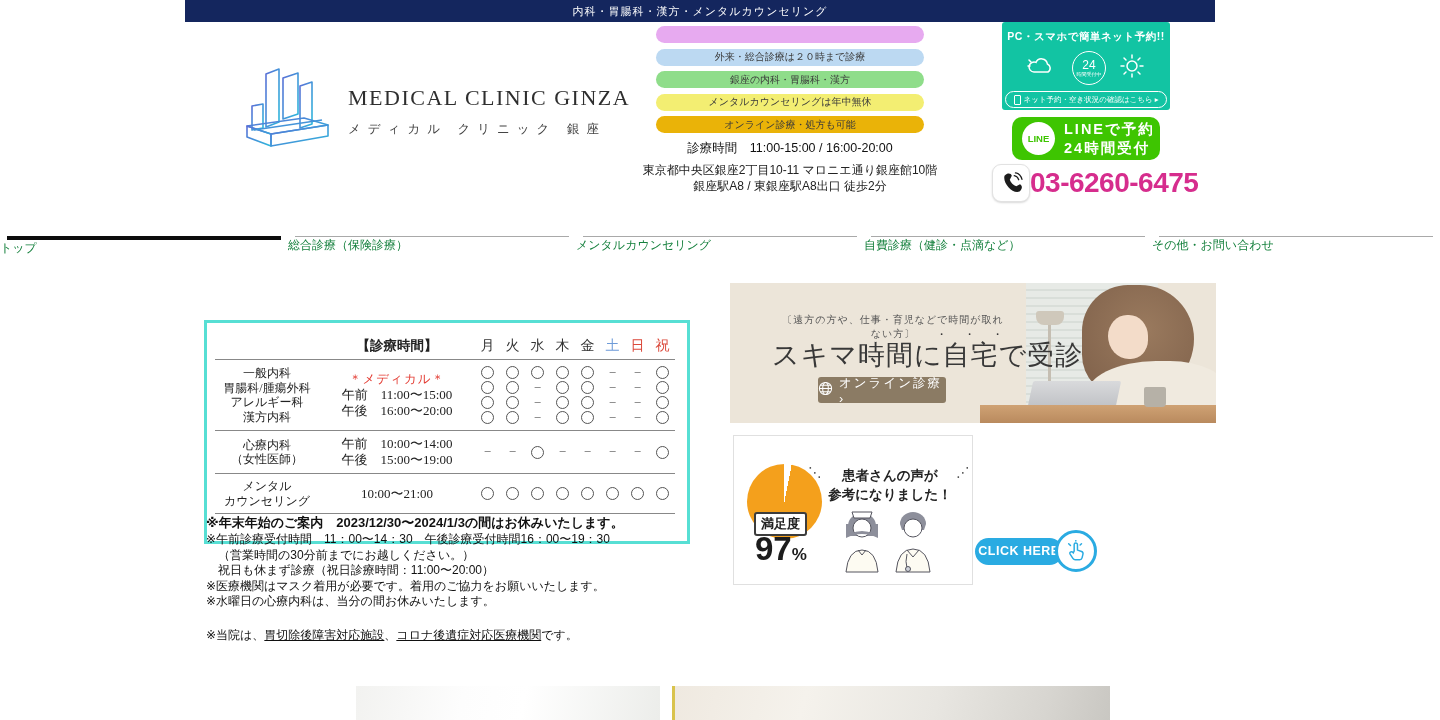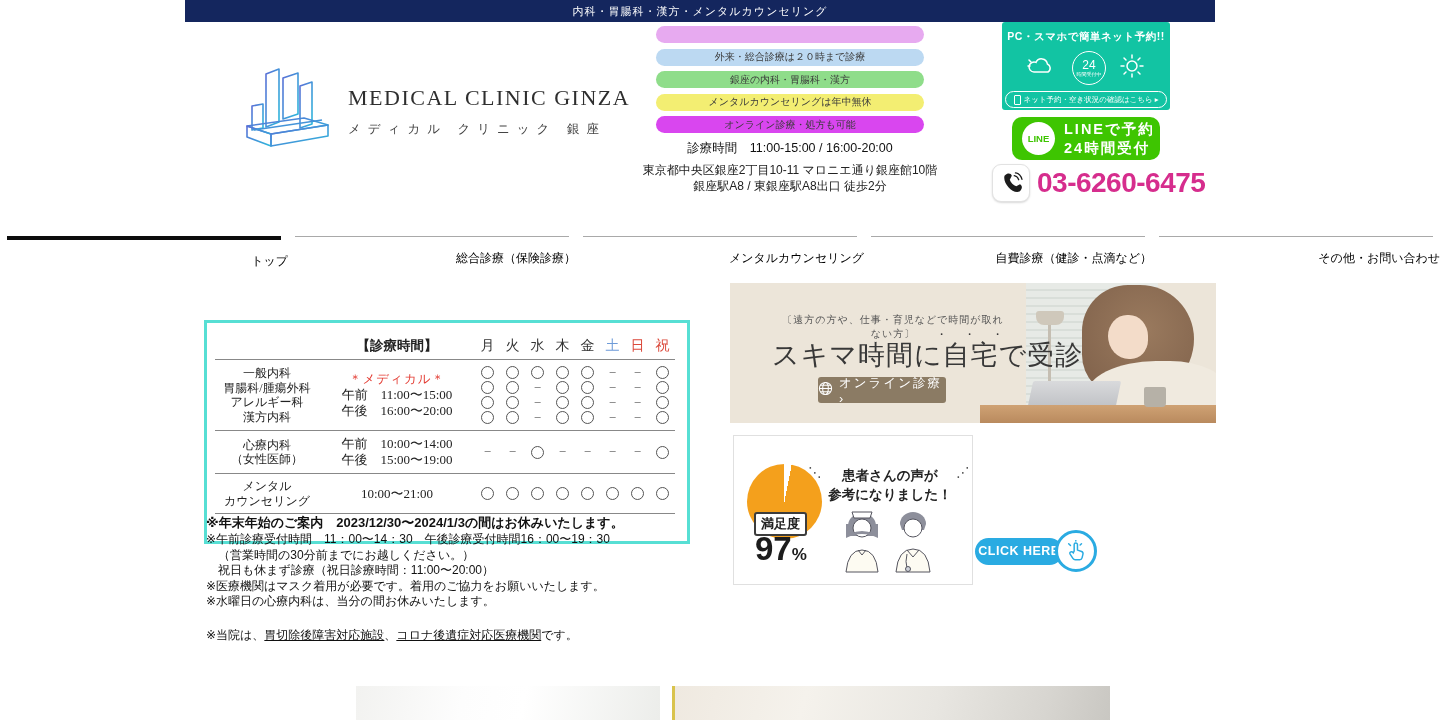--- a/index.html
+++ b/index.html
@@ -40,31 +40,31 @@
   
   .linebtn{left:1012px;top:117px;width:148px;height:43px;background:#3ec501;border-radius:10px;
            display:flex;align-items:center;gap:9px;padding-left:10px;box-sizing:border-box;cursor:pointer;}
   .line-logo{width:33px;height:33px;background:#fff;border-radius:50%;display:flex;align-items:center;
              justify-content:center;color:#3ec501;font-weight:bold;font-size:9.5px;position:relative;}
   .line-logo:after{content:"";position:absolute;left:4px;bottom:2px;width:0;height:0;
                    border:4px solid transparent;border-top-color:#fff;transform:rotate(18deg);}
   .line-text{color:#fff;font-size:14.5px;font-weight:bold;letter-spacing:2px;line-height:19px;}
 
   
-  .phonebar{left:992px;top:164px;display:flex;align-items:center;gap:7px;cursor:pointer;}
+  .phonebar{left:992px;top:164px;display:flex;align-items:center;gap:0;cursor:pointer;}
   .phone-iconbox{width:36px;height:36px;background:#fff;border:1px solid #e2e2e2;border-radius:9px;
                  box-shadow:0 1px 2px rgba(0,0,0,.15);display:flex;align-items:center;justify-content:center;}
   .phone-num{font-size:28px;font-weight:bold;color:#d62d8d;letter-spacing:-0.5px;}
 
   
   .nav{left:0;top:236px;width:1440px;display:flex;}
   .tab{width:288px;cursor:pointer;}
   .tabline{display:block;margin:0 7px;border-top:1px solid #a9a9a9;}
   .tab.active .tabline{border-top:4px solid #0d0d0d;}
-  .tablabel{display:block;text-align:right;font-size:12px;color:#000000;padding-top:13px;}
+  .tablabel{display:block;text-align:left;font-size:12px;color:#15803d;}
 
   
   .card{left:204px;top:320px;width:486px;height:224px;background:#fff;border:3px solid #57dfd4;
         box-sizing:border-box;font-family:"Liberation Serif","DejaVu Serif",serif;padding:10px 12px 0 8px;}
   .t-head{display:flex;align-items:center;height:26px;}
   .t-labelcol{width:112px;}
   .t-midcol{width:168px;text-align:center;}
   .t-title{font-size:13.5px;font-weight:bold;color:#222;}
   .t-days{flex:1;display:flex;}
   .t-day{width:25px;text-align:center;font-size:14px;}
@@ -169,21 +169,21 @@
       <div class="logo-en">MEDICAL CLINIC GINZA</div>
       <div class="logo-jp">メディカル クリニック 銀座</div>
     </span>
   </div>
 
   <div class="abs pills" id="pills">
       <div class="pill" style="background: rgb(231, 170, 240);"></div>
       <div class="pill" style="background: rgb(188, 217, 242);">外来・総合診療は２０時まで診療</div>
       <div class="pill" style="background: rgb(143, 221, 138);">銀座の内科・胃腸科・漢方</div>
       <div class="pill" style="background: rgb(243, 238, 114);">メンタルカウンセリングは年中無休</div>
-      <div class="pill" style="background: #d946ef;">オンライン診療・処方も可能</div>
+      <div class="pill" style="background: #eab308;">オンライン診療・処方も可能</div>
     </div>
 
   <div class="abs hours">診療時間　11:00-15:00 / 16:00-20:00</div>
   <div class="abs addr">
     <div>東京都中央区銀座2丁目10-11 マロニエ通り銀座館10階</div>
     <div>銀座駅A8 / 東銀座駅A8出口 徒歩2分</div>
   </div>
 
   <div class="abs netbox" style="background: rgb(18, 196, 163);">
     <div class="netbox-title">PC・スマホで簡単ネット予約!!</div>

